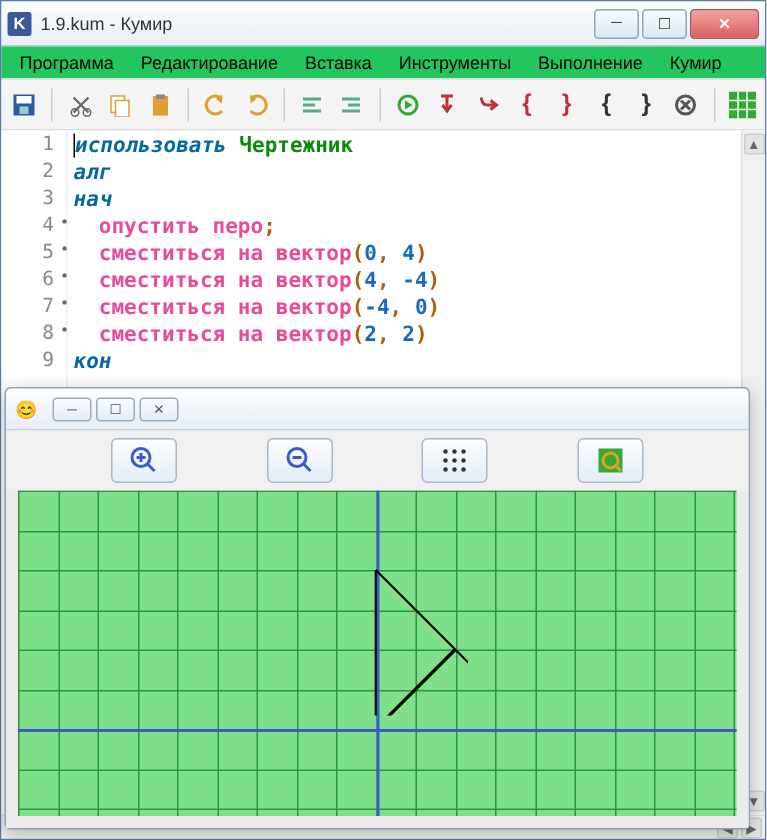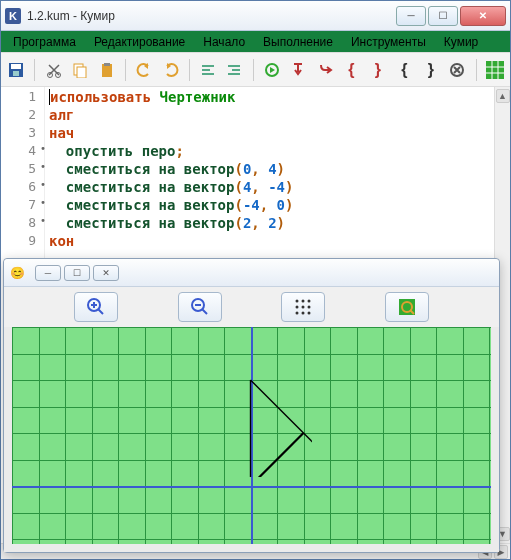--- a/index.html
+++ b/index.html
@@ -7,36 +7,36 @@
 
   
   .window-main { width: 511px; height: 560px; border: 1px solid #5a7ca8; background: #fff; display: flex; flex-direction: column; }
   .titlebar { height: 30px; background: linear-gradient(#fdfefe,#e8eef6); display: flex; align-items: center; padding: 0 4px; border-bottom: 1px solid #b8c8dc; }
   .titlebar .icon { width: 16px; height: 16px; background: #3b5998; border-radius: 2px; color: #fff; font-weight: bold; font-size: 11px; display: flex; align-items: center; justify-content: center; margin-right: 6px; }
   .titlebar .title { flex: 1; color: #333; }
   .win-btns { display: flex; gap: 0; }
   .win-btn { width: 30px; height: 20px; border: 1px solid #8aa; background: linear-gradient(#f7fbff,#dbe8f5); border-radius: 3px; margin-left: 2px; display: flex; align-items: center; justify-content: center; font-size: 10px; color: #444; cursor: pointer; }
   .win-btn.close { background: linear-gradient(#f5a2a2,#d96060); border-color: #a55; color: #fff; font-weight: bold; width: 46px; }
 
-  .menubar { height: 22px; background: #15803d; display: flex; align-items: center; padding: 0 4px; gap: 2px; border-bottom: 1px solid #ddd; }
+  .menubar { height: 22px; background: #22c55e; display: flex; align-items: center; padding: 0 4px; gap: 2px; border-bottom: 1px solid #ddd; }
   .menu-item { padding: 2px 8px; cursor: pointer; }
 
   .toolbar { height: 34px; background: #f4f4f4; display: flex; align-items: center; padding: 0 4px; gap: 4px; border-bottom: 1px solid #ddd; }
   .tbtn { width: 24px; height: 24px; display: flex; align-items: center; justify-content: center; border-radius: 2px; cursor: pointer; }
   .tsep { width: 1px; height: 22px; background: #ccc; margin: 0 3px; }
 
   .editor { flex: 1; display: flex; background: #fff; overflow: hidden; position: relative; }
   .gutter { width: 44px; background: #fff; border-right: 1px solid #eee; padding-top: 2px; }
   .gline { height: 18px; text-align: right; padding-right: 8px; color: #888; font-family: Consolas, monospace; font-size: 13px; position: relative; }
   .gline.dot::after { content: "•"; position: absolute; right: -2px; top: 0; color: #666; font-size: 10px; }
   .code { flex: 1; padding: 2px 4px; font-family: Consolas, monospace; font-size: 14px; white-space: pre; }
   .code-line { height: 18px; }
-  .kw { color: #c2410c; font-weight: bold; }
+  .kw { color: #0369a1; font-weight: bold; font-style: italic; }
   .ident { color: #0a8a0a; font-weight: bold; }
-  .cmd { color: #14532d; font-weight: bold; }
+  .cmd { color: #ec4899; font-weight: bold; }
   .num { color: #1569c7; font-weight: bold; }
   .punct { color: #b05c0a; font-weight: bold; }
   .cursor { border-left: 1px solid #000; }
 
   .scroll-right { position: absolute; right: 0; top: 0; bottom: 0; width: 16px; background: #f0f0f0; border-left: 1px solid #ddd; display:flex; flex-direction:column; justify-content:space-between; align-items:center; padding:2px 0;}
   .scroll-bottom-main { height: 16px; background: #f0f0f0; border-top: 1px solid #ddd; display:flex; justify-content:flex-end; align-items:center; padding:0 2px; gap:2px;}
   .scroll-arrow{font-size:9px;color:#666;width:14px;height:14px;display:flex;align-items:center;justify-content:center;background:#e4e4e4;border:1px solid #ccc;border-radius:2px;}
 
   
   .child-window { position: absolute; left: 3px; top: 258px; width: 497px; height: 295px; border: 1px solid #8ca0b8; background: #f0f0f0; box-shadow: 0 3px 12px rgba(0,0,0,.25); border-radius: 4px; display: flex; flex-direction: column; }
@@ -59,34 +59,34 @@
   .drawing { position: absolute; inset: 0; }
   .drawing line { stroke: #000; stroke-width: 1.4; }
   .drawing line.thick { stroke-width:2.2; }
 </style>
 </head>
 <body>
 
 <div class="window-main">
   <div class="titlebar">
     <div class="icon">K</div>
-    <div class="title">1.2.kum - Кумир</div>
+    <div class="title">1.9.kum - Кумир</div>
     <div class="win-btns">
       <div class="win-btn">─</div>
       <div class="win-btn">☐</div>
       <div class="win-btn close">✕</div>
     </div>
   </div>
 
   <div class="menubar">
     <span class="menu-item">Программа</span>
     <span class="menu-item">Редактирование</span>
-    <span class="menu-item">Начало</span>
+    <span class="menu-item">Вставка</span>
+    <span class="menu-item">Инструменты</span>
     <span class="menu-item">Выполнение</span>
-    <span class="menu-item">Инструменты</span>
     <span class="menu-item">Кумир</span>
   </div>
 
   <div class="toolbar">
     <div class="tbtn">
         <svg width="16" height="16">
           <rect x="1" y="1" width="14" height="14" fill="#2c5aa0"></rect>
           <rect x="3" y="2" width="10" height="5" fill="#fff"></rect>
           <rect x="5" y="9" width="6" height="5" fill="#9cc"></rect>
         </svg>

